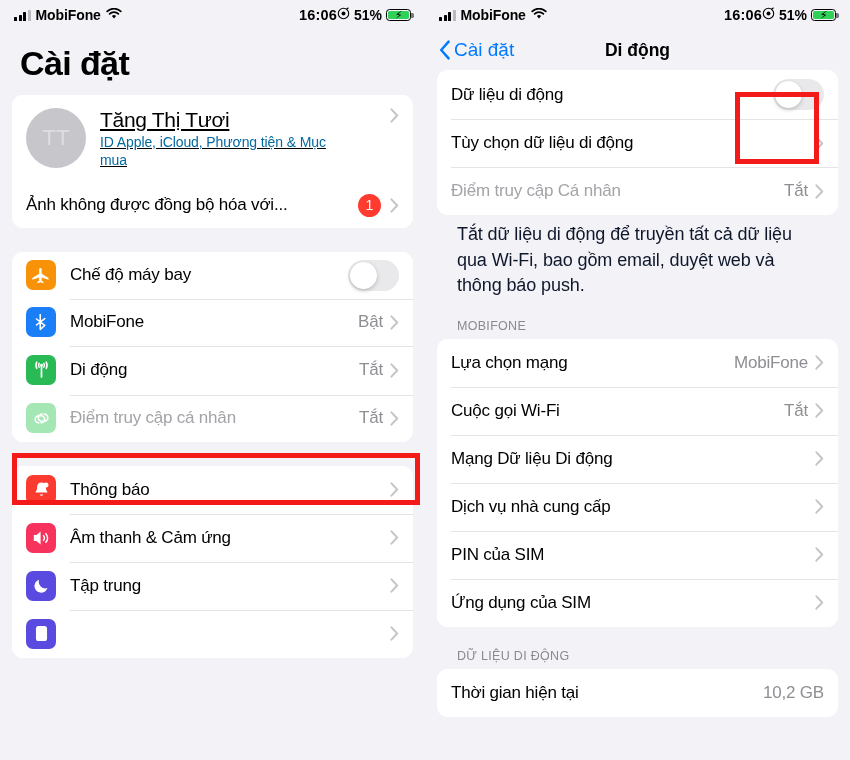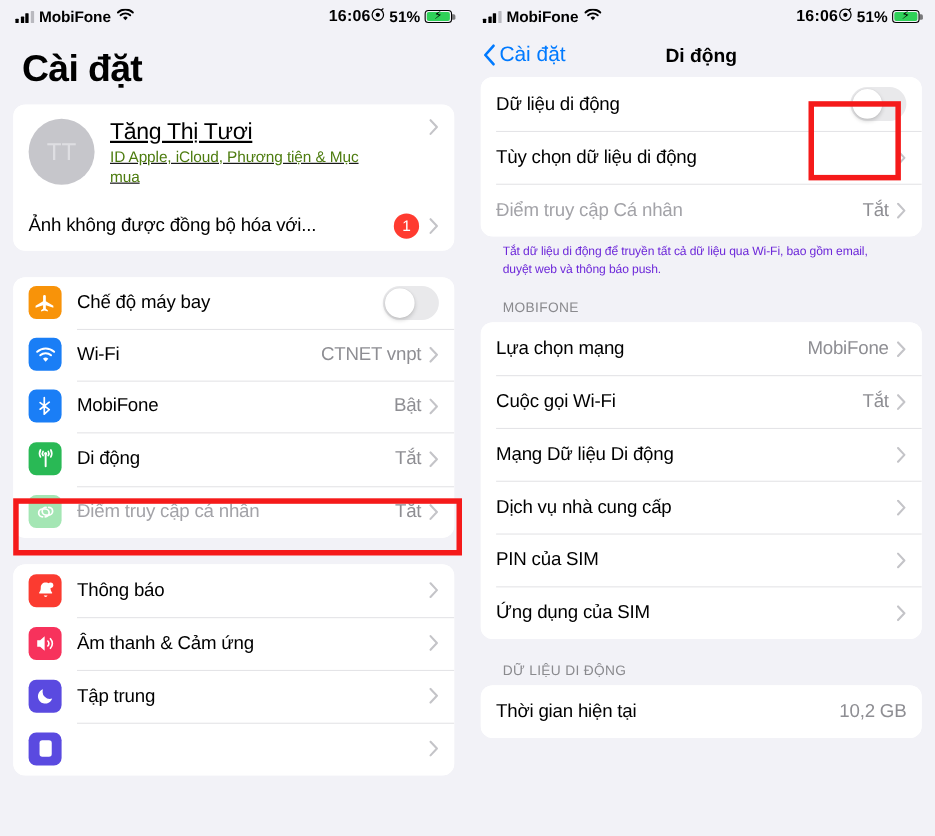--- a/index.html
+++ b/index.html
@@ -65,30 +65,30 @@
           display: flex; align-items: center; justify-content: center; flex: none; }
   .tile svg { display: block; }
 
   
   .profile { display: flex; align-items: flex-start; padding: 13px 14px; background:#fff;
              position: relative; }
   .avatar { width: 60px; height: 60px; border-radius: 50%; background: #c6c6cb;
             color: #dedee2; font-size: 22px; font-weight: 500; display:flex;
             align-items:center; justify-content:center; flex:none; margin-right: 14px; }
   .pname { font-size: 21px; color:#000; letter-spacing:-.3px; margin-bottom: 2px; }
-  .psub  { font-size: 14px; color:#4d7c0f; line-height: 1.28; letter-spacing:-.1px; max-width: 250px;}
+  .psub  { font-size: 14px; color:#0369a1; line-height: 1.28; letter-spacing:-.1px; max-width: 250px;}
   .pinfo { flex: 1; text-decoration: underline; }
   .badge { width: 23px; height: 23px; border-radius: 50%; background: #ff3b30; color:#fff;
            font-size: 14px; display:flex; align-items:center; justify-content:center;
            margin-right: 9px; flex:none; }
 
   
   .grphead { font-size: 12.5px; color: #8a8a8e; letter-spacing: .3px;
              padding: 0 20px 6px 20px; text-transform: uppercase; }
-  .grpfoot { font-size: 11px; color: #6d28d9; line-height: 1.42;
+  .grpfoot { font-size: 18px; color: #0f172a; line-height: 1.42;
              padding: 7px 20px 0 20px; letter-spacing: -.1px; }
 
   
   .toggle { width: 51px; height: 31px; border-radius: 16px; background: #e9e9eb;
             position: relative; flex: none; }
   .toggle b { position: absolute; top: 2px; left: 2px; width: 27px; height: 27px;
               border-radius: 50%; background: #fff;
               box-shadow: 0 2px 4px rgba(0,0,0,.18), 0 0 1px rgba(0,0,0,.12); display:block; }
 
   
@@ -169,36 +169,20 @@
             <svg width="20" height="20" viewBox="0 0 24 24">
                 <path d="M21 15.5l-8.2-4.9V5.2a1.5 1.5 0 00-3 0v5.4L1.6 15.5v2.1l8.2-2.6v3.9l-2.2 1.5v1.4l3.7-1 3.7 1v-1.4l-2.2-1.5v-3.9l8.2 2.6z" fill="#fff"></path>
               </svg>
           </span>
           <span class="label">Chế độ máy bay</span>
           <span class="toggle">
               <b></b>
             </span>
         </div>
 
-        <div class="row inset">
-          <span class="tile" style="background:#1a7ef6">
-            <svg width="21" height="21" viewBox="0 0 24 24">
-                <path d="M12 19.2l2.8-3.1a4 4 0 00-5.6 0L12 19.2z" fill="#fff"></path>
-                <path d="M6.4 12.5a8.3 8.3 0 0111.2 0" stroke="#fff" stroke-width="2.1" fill="none" stroke-linecap="round"></path>
-                <path d="M3.2 8.9a13 13 0 0117.6 0" stroke="#fff" stroke-width="2.1" fill="none" stroke-linecap="round"></path>
-              </svg>
-          </span>
-          <span class="label">Wi-Fi</span>
-          <span class="value">CTNET vnpt</span>
-          <span class="chev">
-            <svg width="9" height="15" viewBox="0 0 9 15">
-                <path d="M1.4 1.3L7.2 7.5l-5.8 6.2" stroke="#c4c4c8" stroke-width="1.9" fill="none" stroke-linecap="round" stroke-linejoin="round"></path>
-              </svg>
-          </span>
-        </div>
 
         <div class="row inset">
           <span class="tile" style="background:#1a7ef6">
             <svg width="18" height="18" viewBox="0 0 24 24">
                 <path d="M11 2v9M11 13v9l6-5.5L6 8M17 7.5L6 16" stroke="#fff" stroke-width="2.1" fill="none" stroke-linejoin="round" stroke-linecap="round"></path>
               </svg>
           </span>
           <span class="label">MobiFone</span>
           <span class="value">Bật</span>
           <span class="chev">

